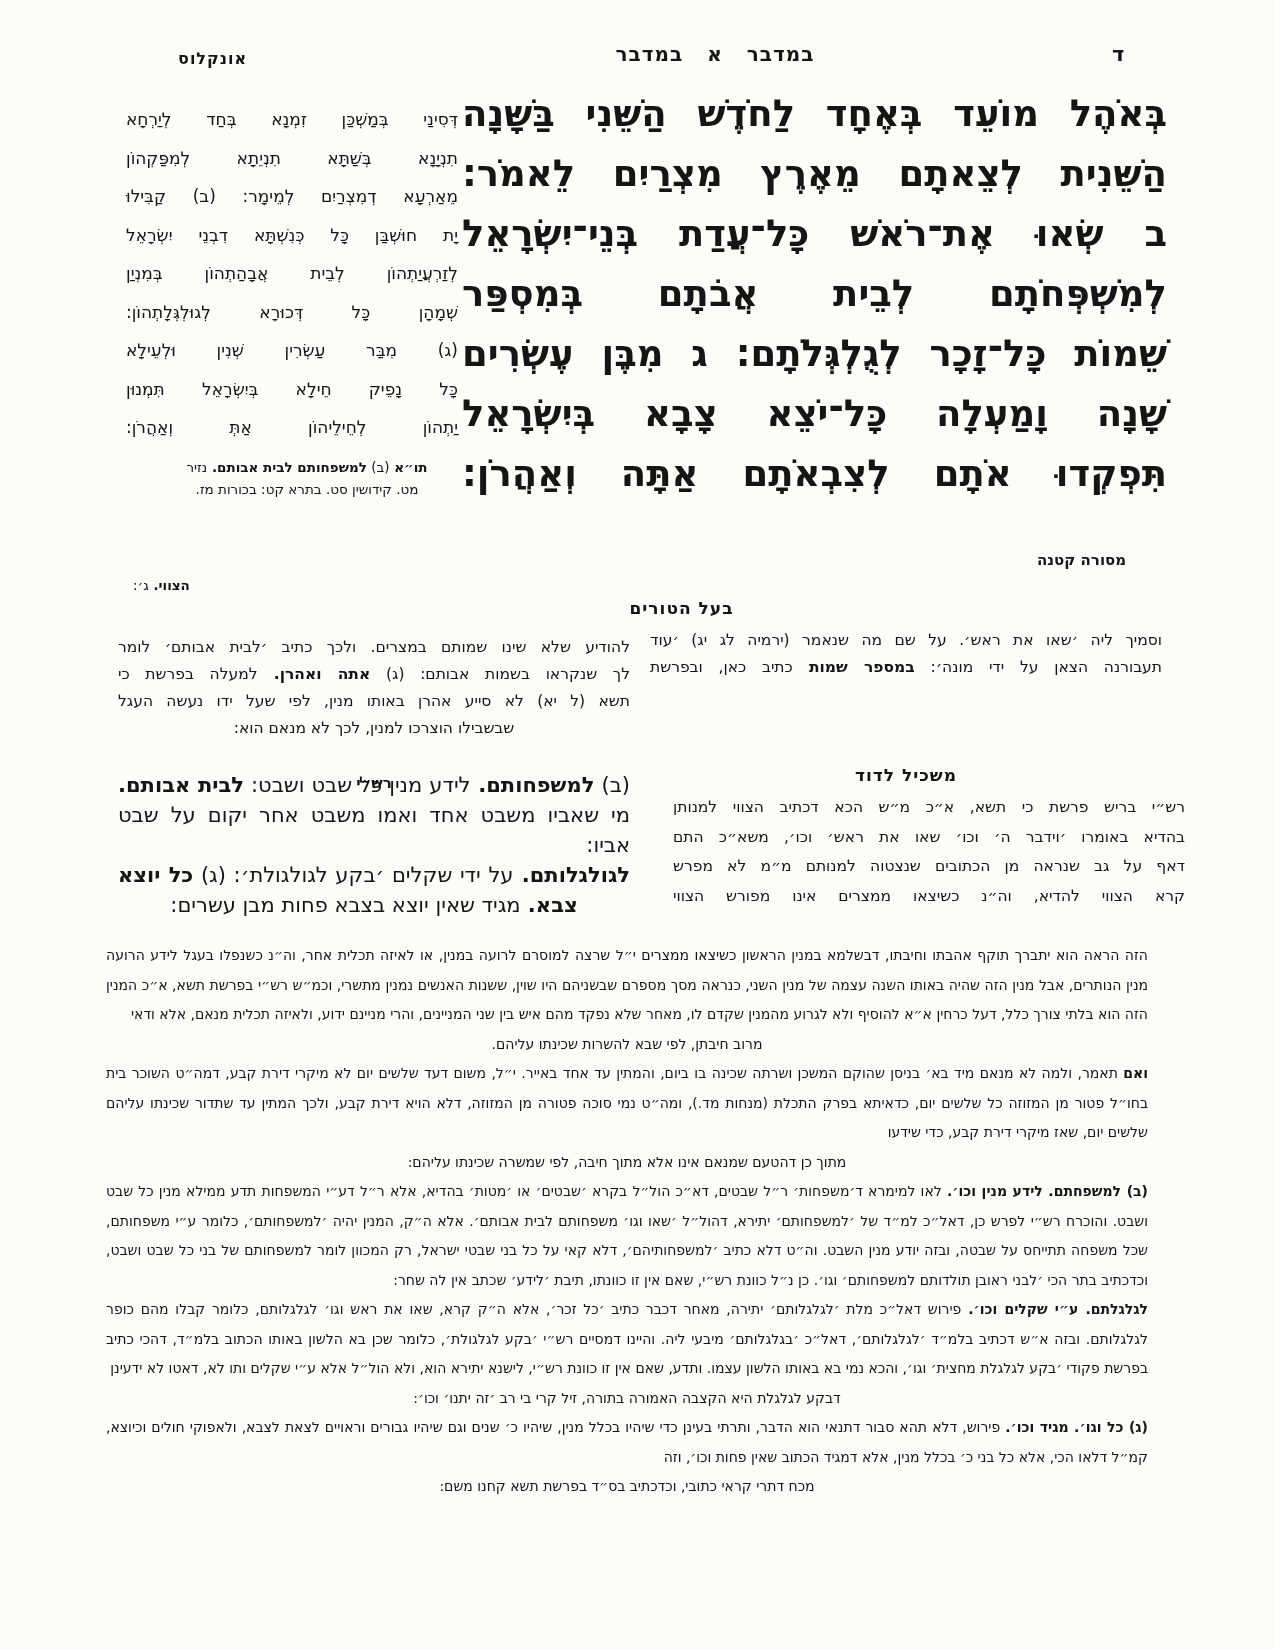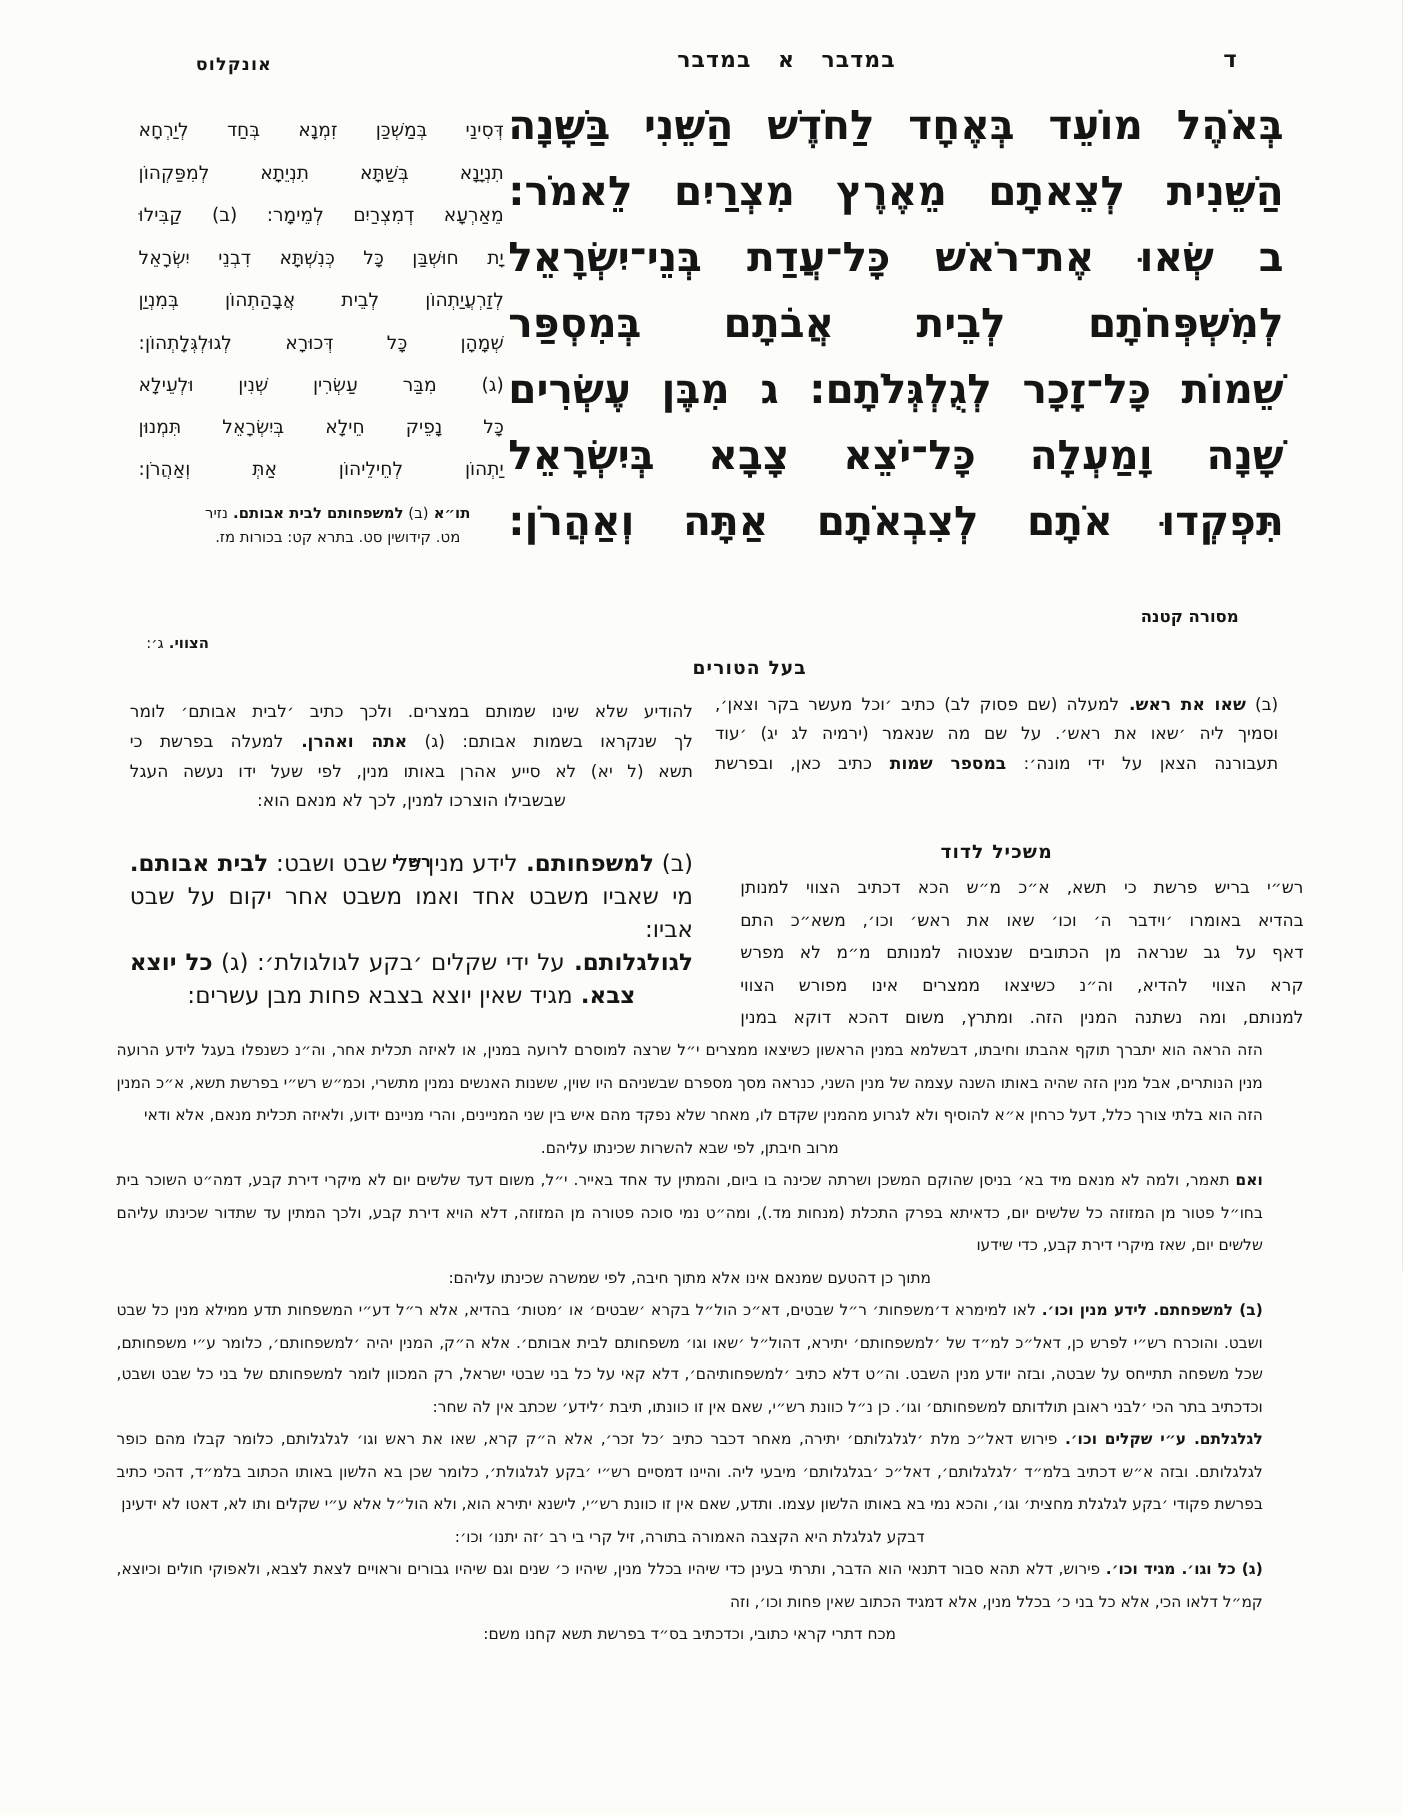--- a/index.html
+++ b/index.html
@@ -72,38 +72,36 @@
   <div class="abs turnote">
     <div><b>תו״א </b><span>(ב) </span><b>למשפחותם לבית אבותם. </b><span>נזיר</span></div>
     <div>מט. קידושין סט. בתרא קט: בכורות מז.</div>
   </div>
 
   <div class="abs masorah-label">מסורה קטנה</div>
   <div class="abs masorah-l2"><b>הצווי. </b><span>ג׳:</span></div>
 
   <div class="abs bt-header">בעל הטורים</div>
   <div class="abs bt-right">
-    <div class="jline"><span>(ב) </span><b>שאו את ראש. </b><span>למעלה (שם פסוק לב) כתיב ׳וכל מעשר בקר וצאן׳,</span></div>
     <div class="jline"><span>וסמיך ליה ׳שאו את ראש׳. על שם מה שנאמר (ירמיה לג יג) ׳עוד</span></div>
     <div class="jline"><span>תעבורנה הצאן על ידי מונה׳: </span><b>במספר שמות </b><span>כתיב כאן, ובפרשת</span></div>
   </div>
   <div class="abs bt-left">
     <div class="jline"><span>להודיע שלא שינו שמותם במצרים. ולכך כתיב ׳לבית אבותם׳ לומר</span></div>
     <div class="jline"><span>לך שנקראו בשמות אבותם: (ג) </span><b>אתה ואהרן. </b><span>למעלה בפרשת כי</span></div>
     <div class="jline"><span>תשא (ל יא) לא סייע אהרן באותו מנין, לפי שעל ידו נעשה העגל</span></div>
     <div class="jline center"><span>שבשבילו הוצרכו למנין, לכך לא מנאם הוא:</span></div>
   </div>
 
   <div class="abs ml-header">משכיל לדוד</div>
   <div class="abs ml-col">
     <div class="jline">רש״י בריש פרשת כי תשא, א״כ מ״ש הכא דכתיב הצווי למנותן</div>
     <div class="jline">בהדיא באומרו ׳וידבר ה׳ וכו׳ שאו את ראש׳ וכו׳, משא״כ התם</div>
     <div class="jline">דאף על גב שנראה מן הכתובים שנצטוה למנותם מ״מ לא מפרש</div>
     <div class="jline">קרא הצווי להדיא, וה״נ כשיצאו ממצרים אינו מפורש הצווי</div>
-    <div class="jline">למנותם, ומה נשתנה המנין הזה. ומתרץ, משום דהכא דוקא במנין</div>
   </div>
 
   <div class="abs rashi-header">רש״י</div>
   <div class="abs rashi-col">
     <div class="jline"><span>(ב) </span><b>למשפחותם. </b><span>לידע מנין כל שבט ושבט: </span><b>לבית אבותם.</b></div>
     <div class="jline"><span>מי שאביו משבט אחד ואמו משבט אחר יקום על שבט אביו:</span></div>
     <div class="jline"><b>לגולגלותם. </b><span>על ידי שקלים ׳בקע לגולגולת׳: (ג) </span><b>כל יוצא</b></div>
     <div class="jline center"><b>צבא. </b><span>מגיד שאין יוצא בצבא פחות מבן עשרים:</span></div>
   </div>
 

